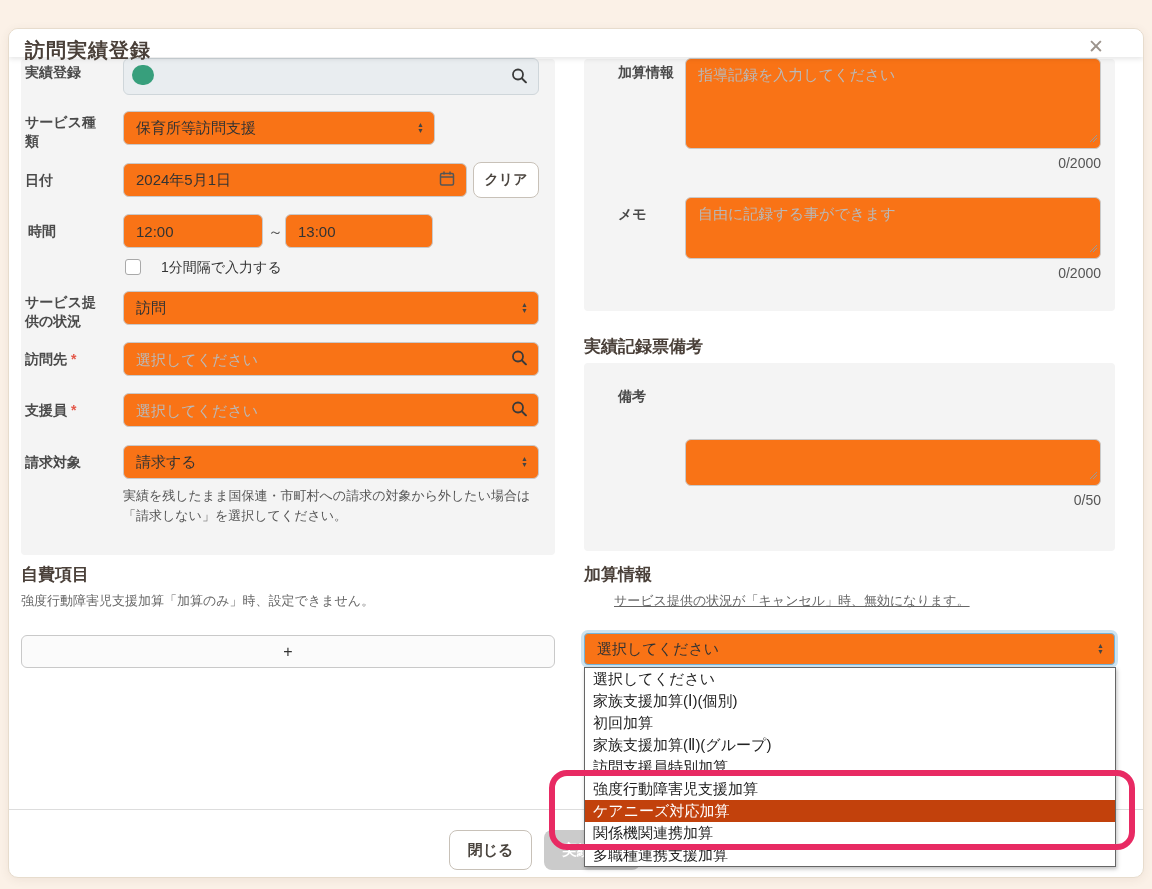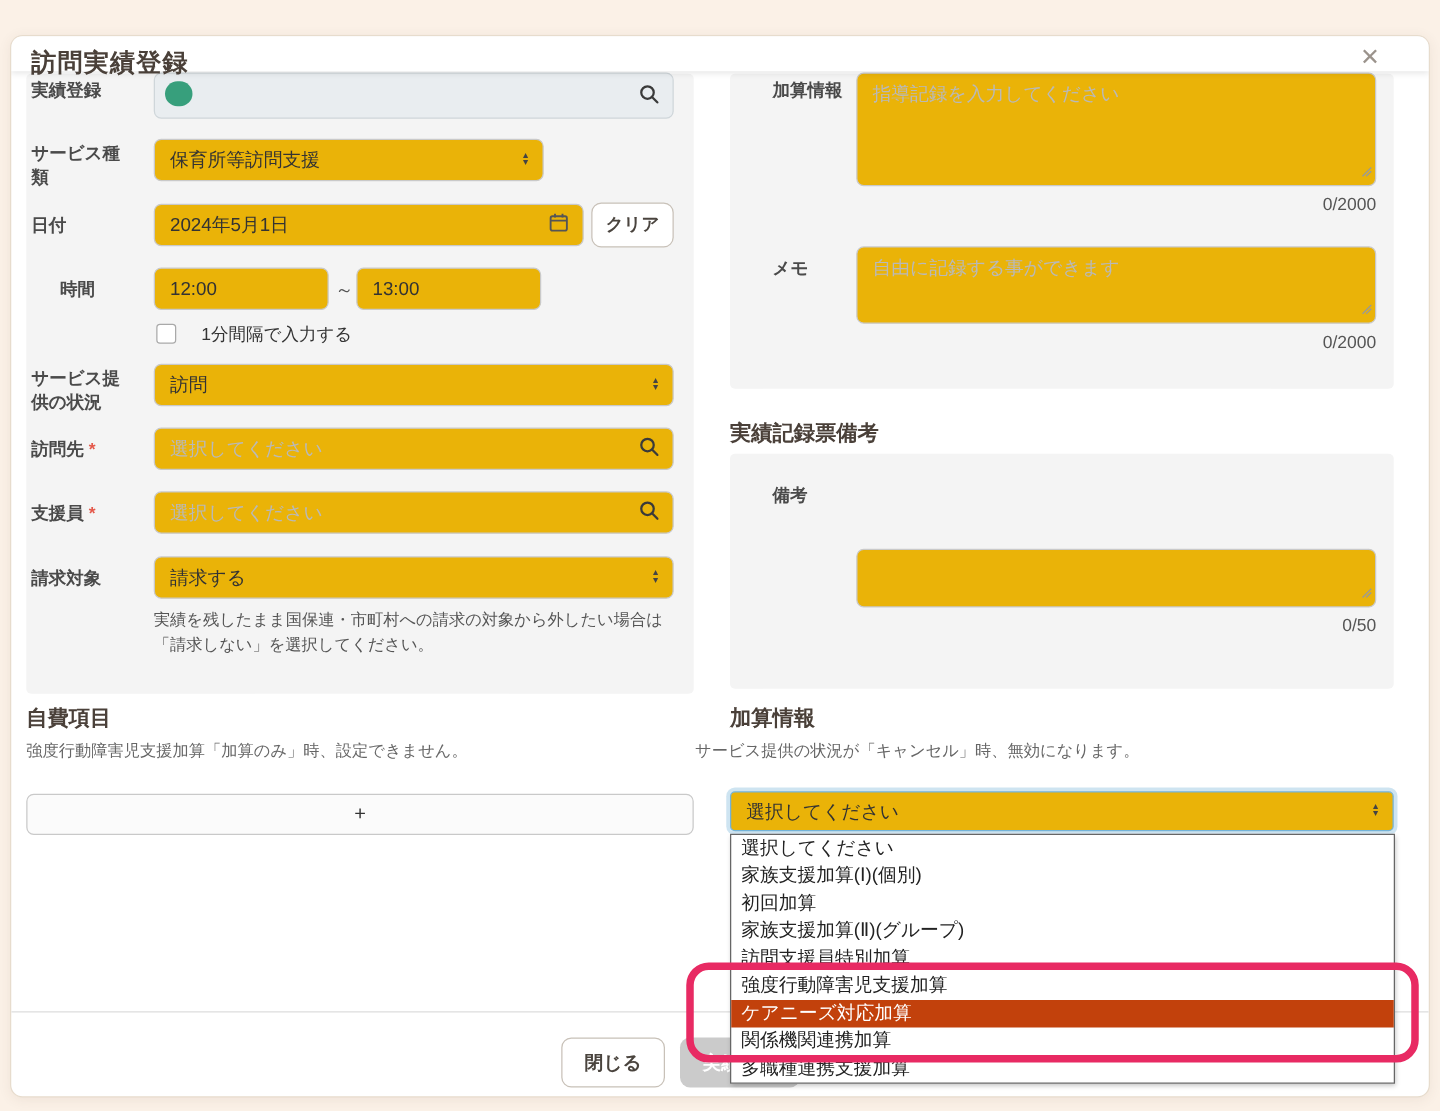--- a/index.html
+++ b/index.html
@@ -6,21 +6,21 @@
   html,body { width:1152px; height:889px; }
   body { font-family:"Liberation Sans","DejaVu Sans",sans-serif; background:#fbf1e7; position:relative; overflow:hidden; }
   .stage { position:absolute; left:0; top:0; width:1152px; height:889px; }
   .modal { position:absolute; left:8px; top:28px; width:1136px; height:850px; background:#fff; border:1px solid #e7dccd; border-radius:10px; overflow:hidden; box-shadow:0 2px 10px rgba(90,70,50,.08); }
   .mheader { position:absolute; left:0; top:0; right:0; height:28px; background:#fff; z-index:50; box-shadow:0 2px 5px rgba(0,0,0,.10); }
   .mtitle { position:absolute; left:16px; top:8px; font-size:20px; font-weight:bold; color:#4a4039; letter-spacing:1px; }
   .mclose { position:absolute; right:34px; top:5px; width:26px; height:26px; font-size:19px; color:#9b938c; text-align:center; line-height:26px; cursor:pointer; }
   .panel { position:absolute; background:#f4f4f4; border-radius:4px; z-index:1; }
   .flabel { position:absolute; font-size:14px; font-weight:bold; color:#4a4a4a; line-height:1.35; z-index:2; }
   .req { color:#e4584a; font-weight:bold; margin-left:4px; }
-  .tinput, .tselect, .tarea { position:absolute; background:#eab308; border:1px solid #c9c9c9; border-radius:6px; font-size:15px; color:#333; z-index:2; }
+  .tinput, .tselect, .tarea { position:absolute; background:#f97316; border:1px solid #c9c9c9; border-radius:6px; font-size:15px; color:#333; z-index:2; }
   .tinput { padding:0 12px; display:flex; align-items:center; }
   .tinput input { border:none; outline:none; width:100%; font-size:15px; color:#333; background:transparent; font-family:inherit; }
   .tinput input::placeholder { color:#b9b9b9; }
   .tselect { padding:0 28px 0 12px; display:flex; align-items:center; cursor:pointer; }
   .udarrow { position:absolute; right:10px; top:50%; transform:translateY(-50%); font-size:7px; line-height:6px; color:#444; text-align:center; }
   .tarea { padding:7px 12px; }
   .tarea textarea { border:none; outline:none; resize:none; width:100%; height:100%; font-size:15px; color:#333; font-family:inherit; background:transparent; }
   .tarea textarea::placeholder { color:#b9b9b9; }
   .rz { position:absolute; right:2px; bottom:2px; z-index:3; }
   .counter { position:absolute; font-size:14px; color:#555; text-align:right; z-index:2; }
@@ -75,21 +75,21 @@
         <svg width="16" height="16" viewBox="0 0 16 16">
             <rect x="1.5" y="3" width="13" height="11.5" rx="1.5" fill="none" stroke="#555" stroke-width="1.5"></rect>
             <line x1="1.5" y1="6.5" x2="14.5" y2="6.5" stroke="#555" stroke-width="1.5"></line>
             <line x1="5" y1="1" x2="5" y2="4" stroke="#555" stroke-width="1.5"></line>
             <line x1="11" y1="1" x2="11" y2="4" stroke="#555" stroke-width="1.5"></line>
           </svg>
       </span>
     </div>
     <div class="btn btn-outline" style="left:464px; top:133px; width:66px; height:36px; font-size:14px;">クリア</div>
 
-    <div class="flabel" style="left:28px; top:193px;padding-left:11px;">時間</div>
+    <div class="flabel" style="left:8px; top:193px;padding-left:11px;">時間</div>
     <div class="tinput" style="left:114px; top:185px; width:140px; height:34px;">
       <input value="12:00" style="">
     </div>
     <div class="tilde" style="left:259px; top:194px;">～</div>
     <div class="tinput" style="left:276px; top:185px; width:148px; height:34px;">
       <input value="13:00" style="">
     </div>
     <div class="checkbox" style="left:116px; top:230px;"></div>
     <div class="cblabel" style="left:140px; top:230px;">1分間隔で入力する</div>
 
@@ -160,21 +160,21 @@
     <div class="tarea" style="left:676px; top:410px; width:416px; height:47px;">
       <textarea style=""></textarea>
       <span class="rz"><svg width="9" height="9" viewBox="0 0 9 9">
             <line x1="1" y1="8" x2="8" y2="1" stroke="#999" stroke-width="1"></line>
             <line x1="4" y1="8" x2="8" y2="4" stroke="#999" stroke-width="1"></line>
           </svg></span>
     </div>
     <div class="counter" style="left:676px; top:463px; width:416px;">0/50</div>
 
     <div class="shead" style="left:575px; top:534px;">加算情報</div>
-    <div class="snote" style="left:547px; top:563px;">サービス提供の状況が「キャンセル」時、無効になります。</div>
+    <div class="snote" style="left:605px; top:563px;text-decoration:underline;">サービス提供の状況が「キャンセル」時、無効になります。</div>
     <div class="tselect focusring" style="left:575px; top:604px; width:531px; height:32px; border-radius:4px;">
       <span>選択してください</span>
       <span class="udarrow">▲<br>▼</span>
     </div>
 
     <div class="dropdown" style="left:575px; top:638px; width:532px;">
       <div class="opt">選択してください</div>
       <div class="opt">家族支援加算(Ⅰ)(個別)</div>
       <div class="opt">初回加算</div>
       <div class="opt">家族支援加算(Ⅱ)(グループ)</div>

